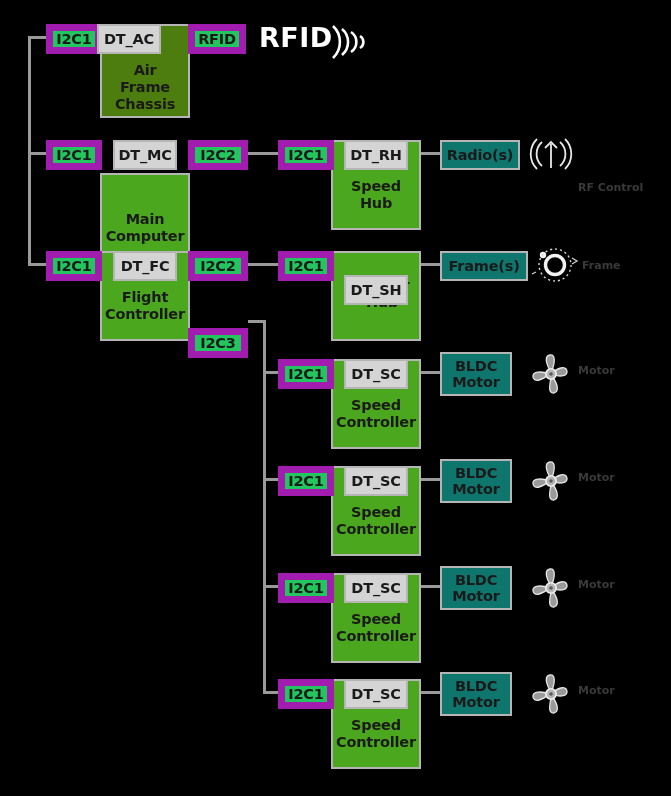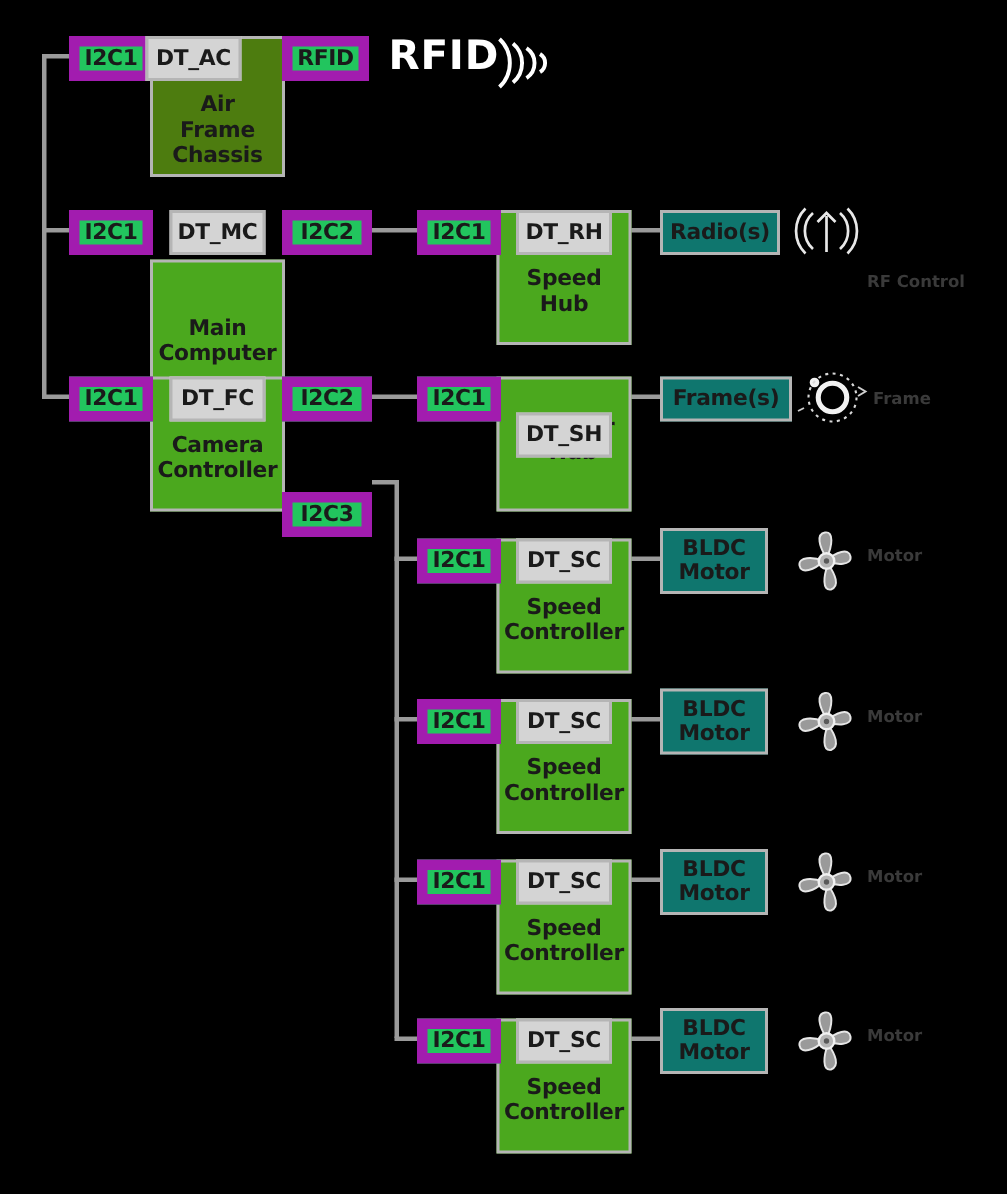--- a/index.html
+++ b/index.html
@@ -156,21 +156,21 @@
         <path d="M32 6 A16 16 0 0 1 32 30"></path>
         <path d="M9 3 A21 21 0 0 0 9 33"></path>
         <path d="M37 3 A21 21 0 0 1 37 33"></path>
       </g>
     </svg>
     <span class="dev-label" style="left:50px;margin-top:32px;">RF Control</span>
   </div>
 
   <div class="block">
     <div class="body green" style="left:100px;top:251px;width:90px;height:90px;">
-      <div class="caption" style="top:36px;white-space:pre-line;">Camera
+      <div class="caption" style="top:36px;white-space:pre-line;">Flight
 Controller</div>
     </div>
     <div class="port" style="left:46px;top:251px;width:56px;height:30px;">I2C1</div>
     <div class="chip" style="left:113px;top:251px;width:64px;height:30px;">DT_FC</div>
     <div class="port" style="left:188px;top:251px;width:60px;height:30px;">I2C2</div>
     <div class="port" style="left:188px;top:308px;width:60px;height:30px;margin-top:20px;">I2C3</div>
   </div>
 
   <div class="block">
     <div class="body green" style="left:331px;top:251px;width:90px;height:90px;">

